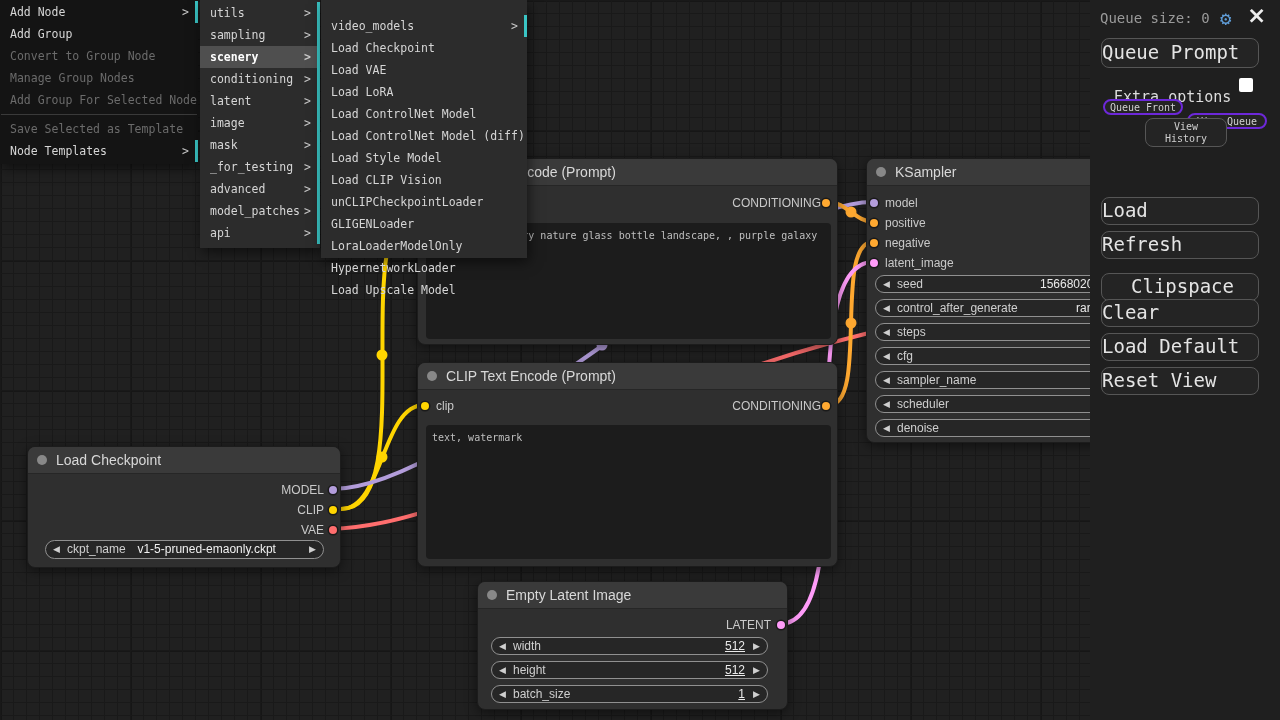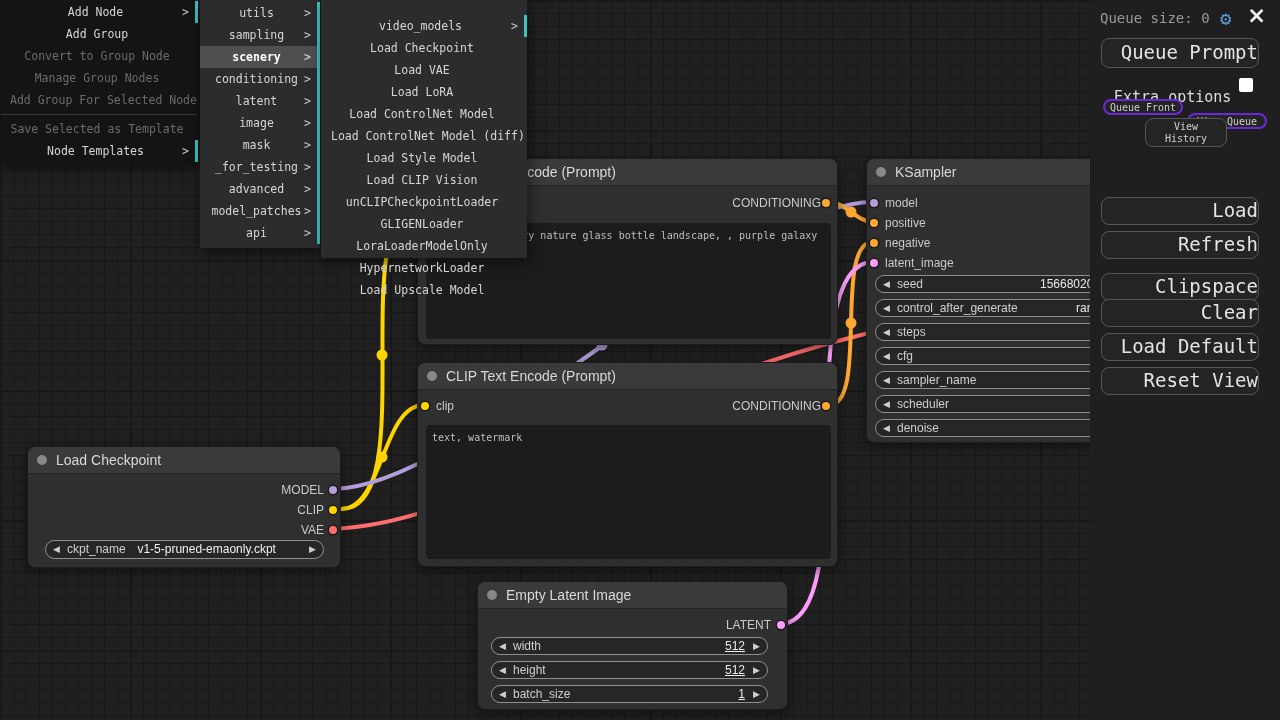--- a/index.html
+++ b/index.html
@@ -29,40 +29,40 @@
   .widget{position:absolute;height:18px;background:#262626;border:1px solid #909090;border-radius:10px;
     font-size:12px;color:#cfcfcf;line-height:17px;box-sizing:border-box;}
   .warr{position:absolute;font-family:"DejaVu Sans",sans-serif;font-size:9px;color:#cfcfcf;top:0;line-height:16px;}
   .wl{left:7px;} .wr{right:7px;}
   .wname{position:absolute;left:21px;top:0;white-space:nowrap;}
   .wval{position:absolute;right:22px;top:0;color:#eaeaea;white-space:nowrap;text-decoration:underline;}
   .wval-c{position:absolute;left:50%;transform:translateX(-50%);top:0;color:#f0f0f0;white-space:nowrap;}
   .kval{position:absolute;top:0;color:#eaeaea;white-space:nowrap;}
   
   .menu{position:absolute;font-family:"DejaVu Sans Mono",monospace;font-size:11.5px;
-    box-shadow:2px 4px 12px rgba(0,0,0,.55);z-index:5;box-sizing:border-box;text-align:center;}
+    box-shadow:2px 4px 12px rgba(0,0,0,.55);z-index:5;box-sizing:border-box;}
   .m1{left:0;top:0;width:198px;height:164px;background:#141414;padding-top:1px;}
   .m2{left:200px;top:0;width:120px;height:248px;background:#2c2c2c;padding-top:2px;}
   .m3{left:321px;top:0;width:206px;height:258px;background:#2c2c2c;padding-top:15px;}
   .mrow{position:relative;height:22px;line-height:22px;padding:0 14px 0 10px;color:#d6d6d6;
     box-sizing:border-box;white-space:nowrap;overflow:hidden;}
   .mrow .arr{position:absolute;right:4px;top:0;color:#c8c8c8;}
   .mrow.sub{border-right:3px solid #3AC5C5;}
   .mrow.sub .arr{right:6px;}
   .mrow.dis{color:#6b6b6b;}
   .mrow.hl{background:#4f4f4f;color:#ffffff;font-weight:bold;}
   .msep{height:1px;background:#3a3a3a;margin:3px 1px;}
   
   .sidebar{position:absolute;left:1090px;top:0;width:190px;height:720px;background:#1f1f1f;
     font-family:"DejaVu Sans Mono",monospace;z-index:6;}
   .queue-size{position:absolute;left:10px;top:10px;font-size:14px;color:#9a9a9a;}
   .gear{position:absolute;left:130px;top:7px;font-size:19px;color:#5f9cd6;cursor:default;}
   .closex{position:absolute;left:157px;top:2px;font-size:23px;color:#eeeeee;font-weight:bold;font-family:"DejaVu Sans",sans-serif;}
   .sb-btn{position:absolute;left:11px;width:158px;background:#242424;border:1px solid #565656;border-radius:8px;
-    color:#e4e4e4;font-size:19px;text-align:right;box-sizing:border-box;height:28px;line-height:25px;font-family:inherit;}
+    color:#e4e4e4;font-size:19px;text-align:left;box-sizing:border-box;height:28px;line-height:25px;font-family:inherit;}
   .qp{top:38px;height:30px;line-height:27px;}
   .extra-label{position:absolute;left:24px;top:88px;font-size:15px;color:#dddddd;}
   .checkbox{position:absolute;left:149px;top:78px;width:14px;height:14px;background:#ffffff;border-radius:2px;}
   .small-btn{position:absolute;background:#242424;border:2px solid #6d28d9;border-radius:8px;color:#d0d0d0;
     font-size:10px;text-align:center;box-sizing:border-box;height:16px;line-height:13px;font-family:inherit;}
   .qf{left:13px;top:99px;width:80px;} .vq{left:97px;top:99px;width:80px;margin-top:14px;}
   .vh{position:absolute;left:55px;top:118px;width:82px;height:29px;background:#242424;border:1px solid #565656;
     border-radius:8px;color:#cfcfcf;font-size:10px;text-align:center;line-height:12px;box-sizing:border-box;padding-top:2px;}
 </style>
 </head>

